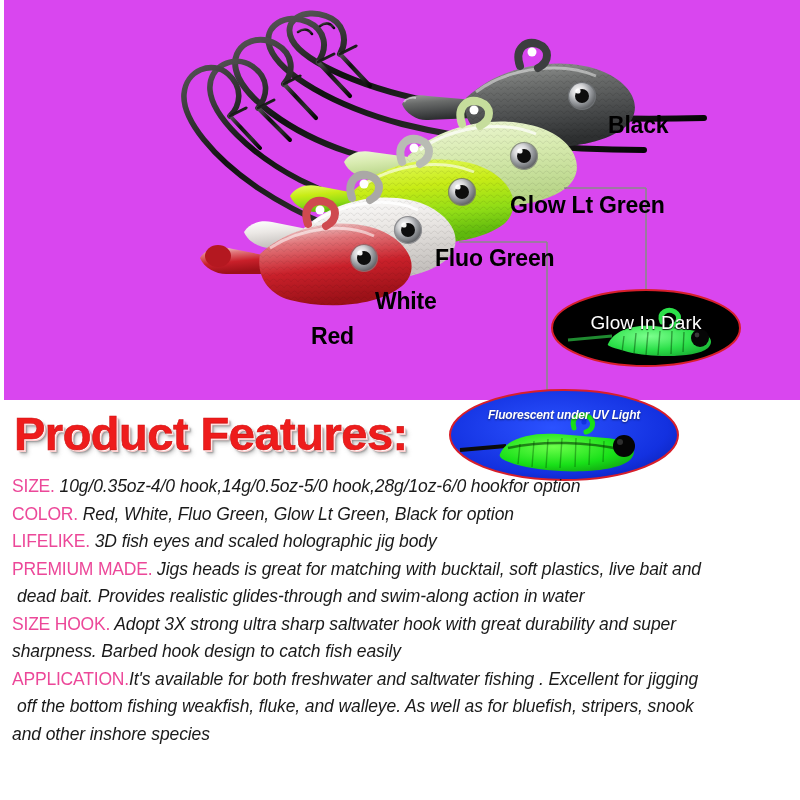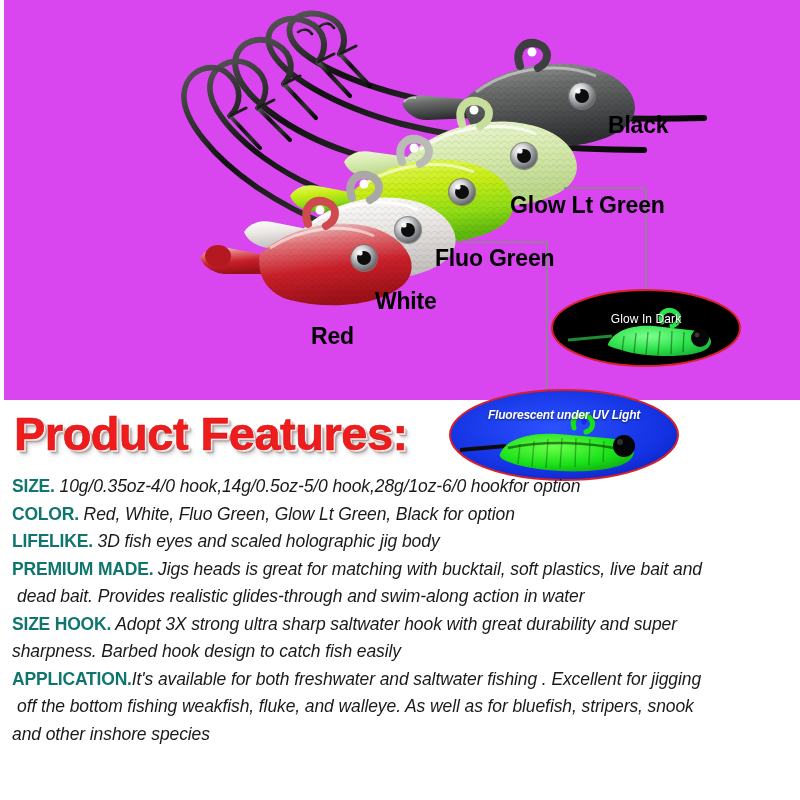--- a/index.html
+++ b/index.html
@@ -50,21 +50,21 @@
     position: absolute;
     width: 100%;
     text-align: center;
     color: #ffffff;
     font-family: "Liberation Sans", sans-serif;
     white-space: nowrap;
     pointer-events: none;
   }
   #caption-glow {
     top: 24px;
-    font-size: 12px;
+    font-size: 19px;
     letter-spacing: 0.1px;
     text-shadow: 0 1px 1px rgba(0,0,0,.9);
   }
   #caption-uv {
     top: 20px;
     font-size: 12px;
     font-style: italic;
     font-weight: bold;
     letter-spacing: -0.2px;
     text-shadow: 0 1px 2px rgba(0,0,0,.55);
@@ -98,22 +98,22 @@
   .feature-line {
     font-family: "Liberation Sans", sans-serif;
     font-size: 17.5px;
     font-style: italic;
     color: #1a1a1a;
     line-height: 27.5px;
     white-space: nowrap;
     letter-spacing: -0.1px;
   }
   .feature-line .tag {
-    color: #0f766e;
-    font-weight: bold;
+    color: #ec4899;
+    font-weight: normal;
     font-style: normal;
     letter-spacing: -0.2px;
   }
   .feature-line .body { font-style: italic; margin-top: 43px; }
   .cont-indent { padding-left: 5px; }
 </style>
 </head>
 <body>
 
 <div id="photo-area">

